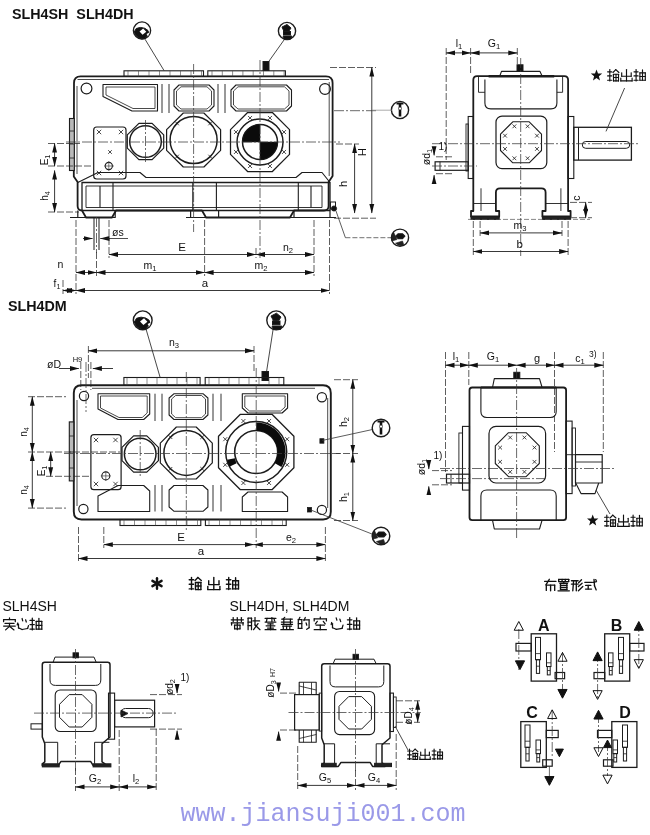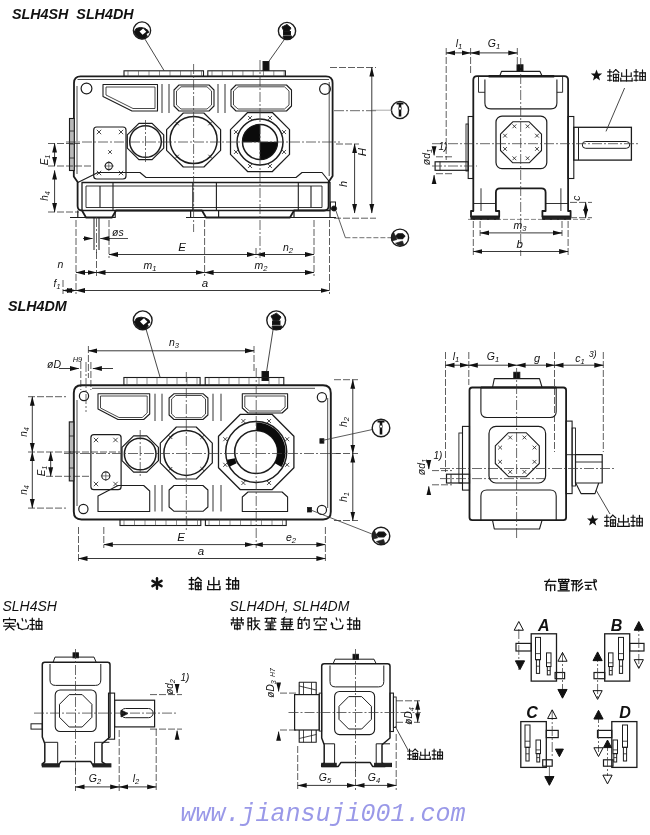--- a/index.html
+++ b/index.html
@@ -1,15 +1,15 @@
 <!DOCTYPE html>
 <html><head><meta charset="utf-8"><title>SLH4 drawing</title>
 <style>
 html,body{margin:0;padding:0;background:#fff;}
-#page{width:650px;height:835px;position:relative;overflow:hidden;font-style:italic;}
+#page{width:650px;height:835px;position:relative;overflow:hidden;}
 </style></head>
 <body>
 <div id="page">
 <svg width="650" height="835" viewBox="0 0 650 835">
 <defs>
         <marker id="ma" orient="auto-start-reverse" markerWidth="12" markerHeight="8" refX="10" refY="3.5">
           <path d="M0,0.8 L10.5,3.5 L0,6.2 Z" fill="#111"></path>
         </marker>
       </defs>
 

